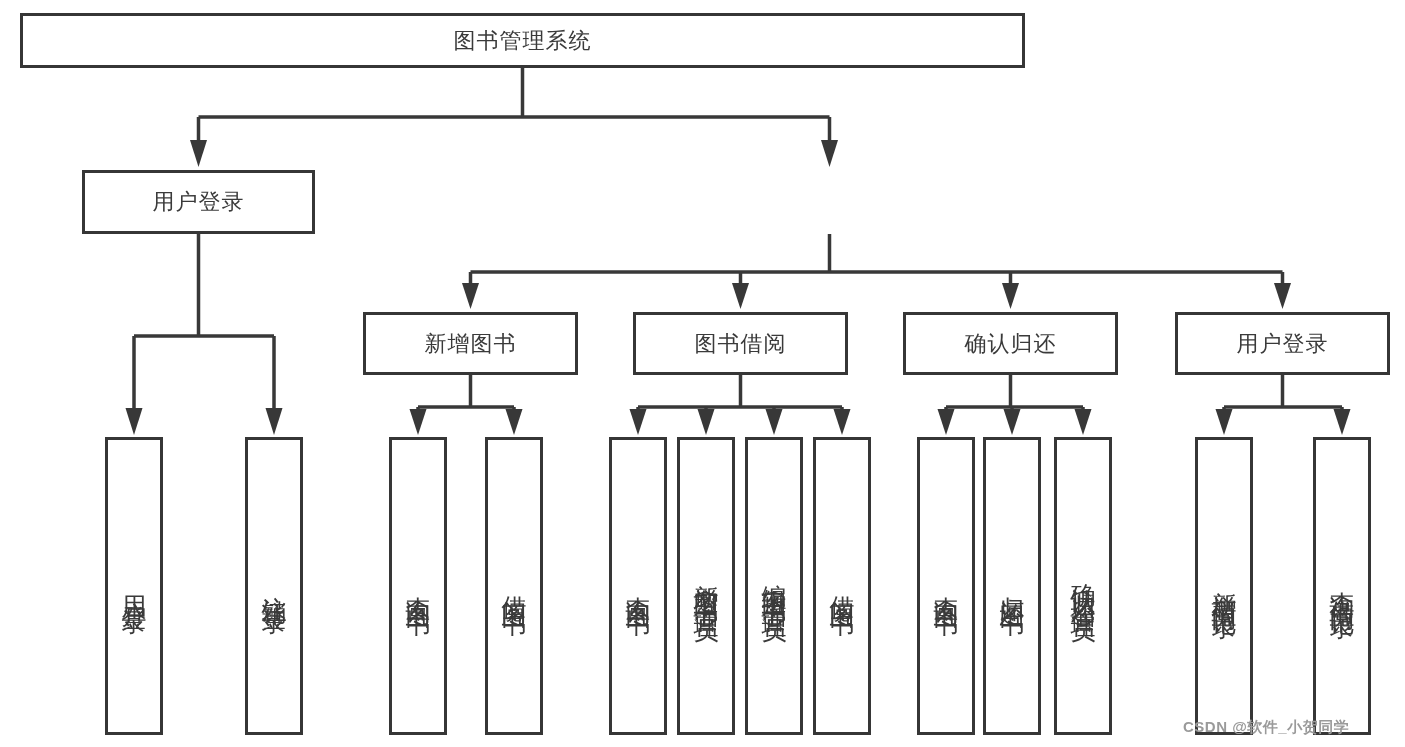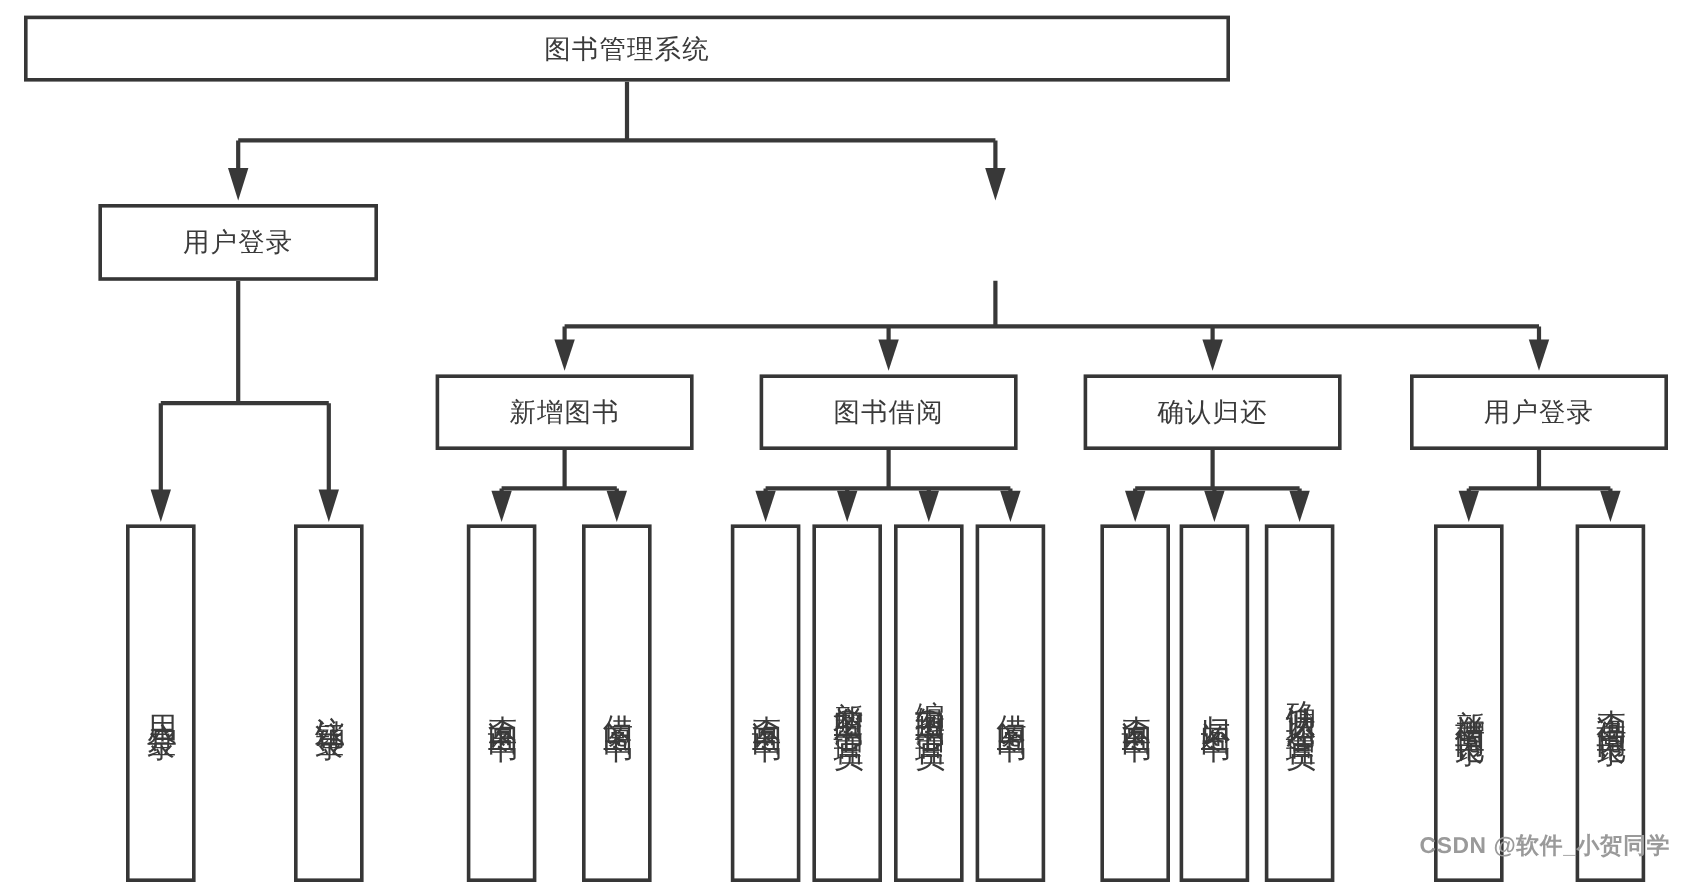--- a/index.html
+++ b/index.html
@@ -27,22 +27,22 @@
   .h{letter-spacing:1px;}
   .v{
     writing-mode:vertical-lr;
     letter-spacing:5px;
     font-size:25px;
     white-space:normal;
     text-align:center;
   }
   .watermark{
     position:absolute;
-    left:1183px;top:692px;
-    font-size:19px;
+    left:1183px;top:718px;
+    font-size:15px;
     font-weight:bold;
     letter-spacing:0.5px;
     color:#9a9a9a;
     z-index:5;
   }
 </style>
 </head>
 <body>
 
 <div class="stage">

